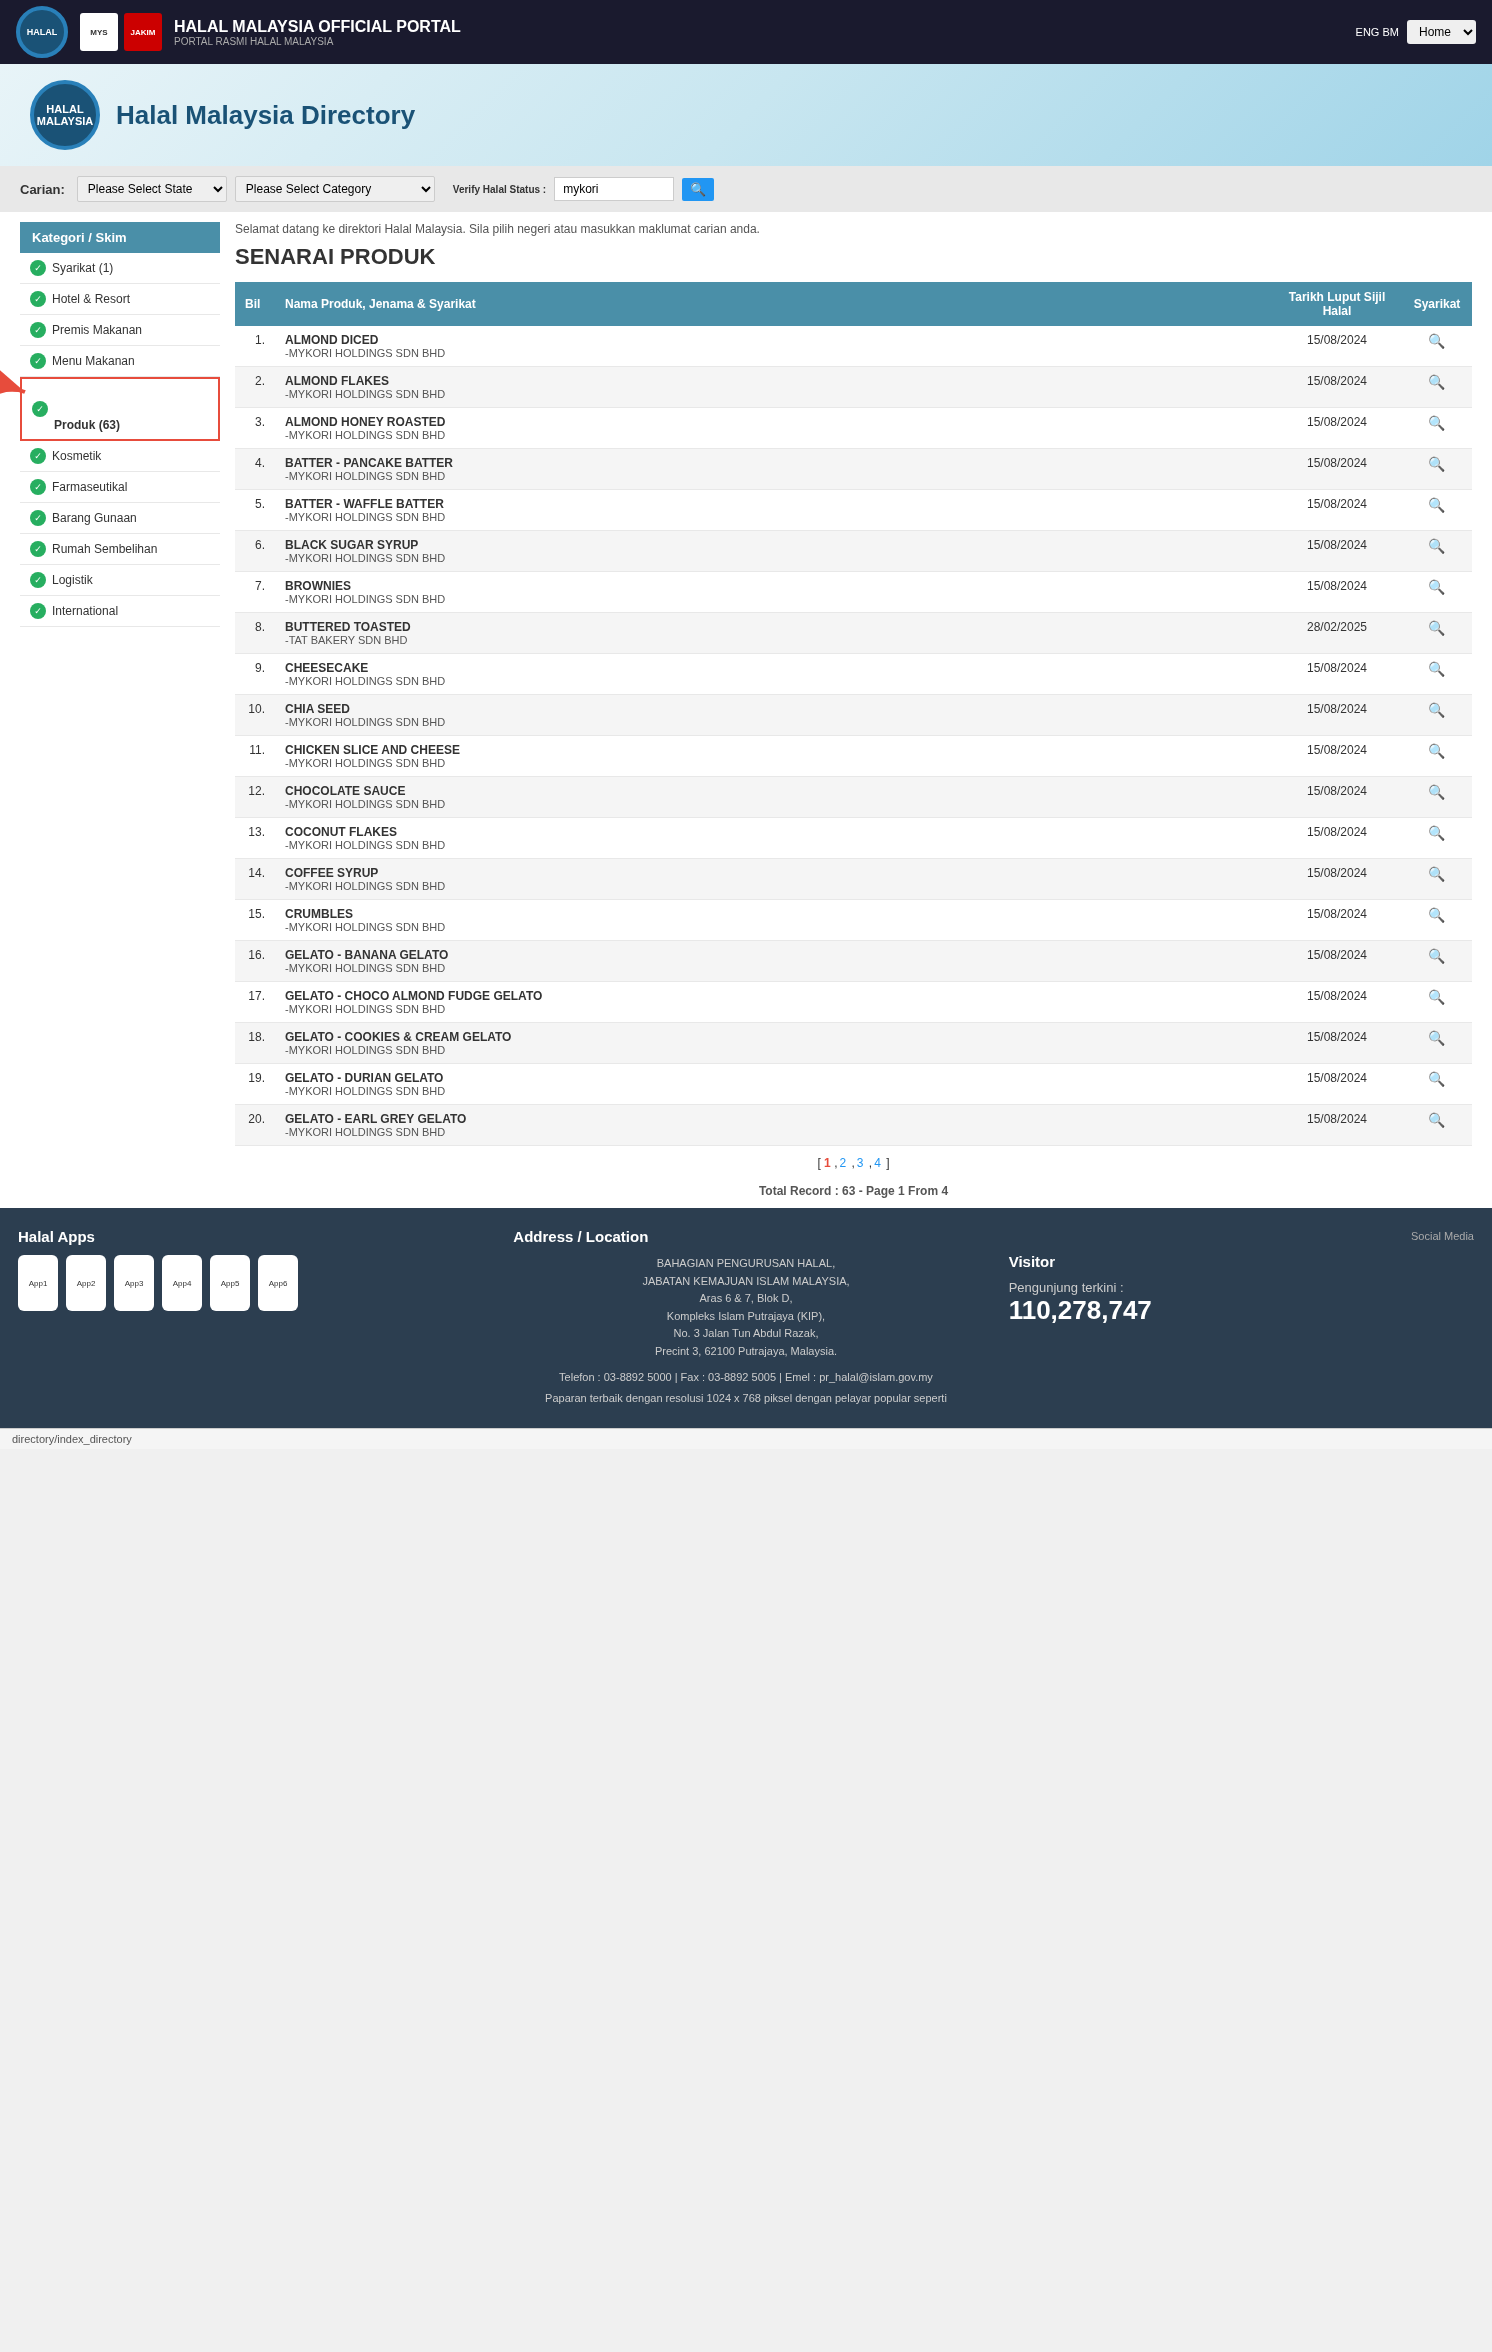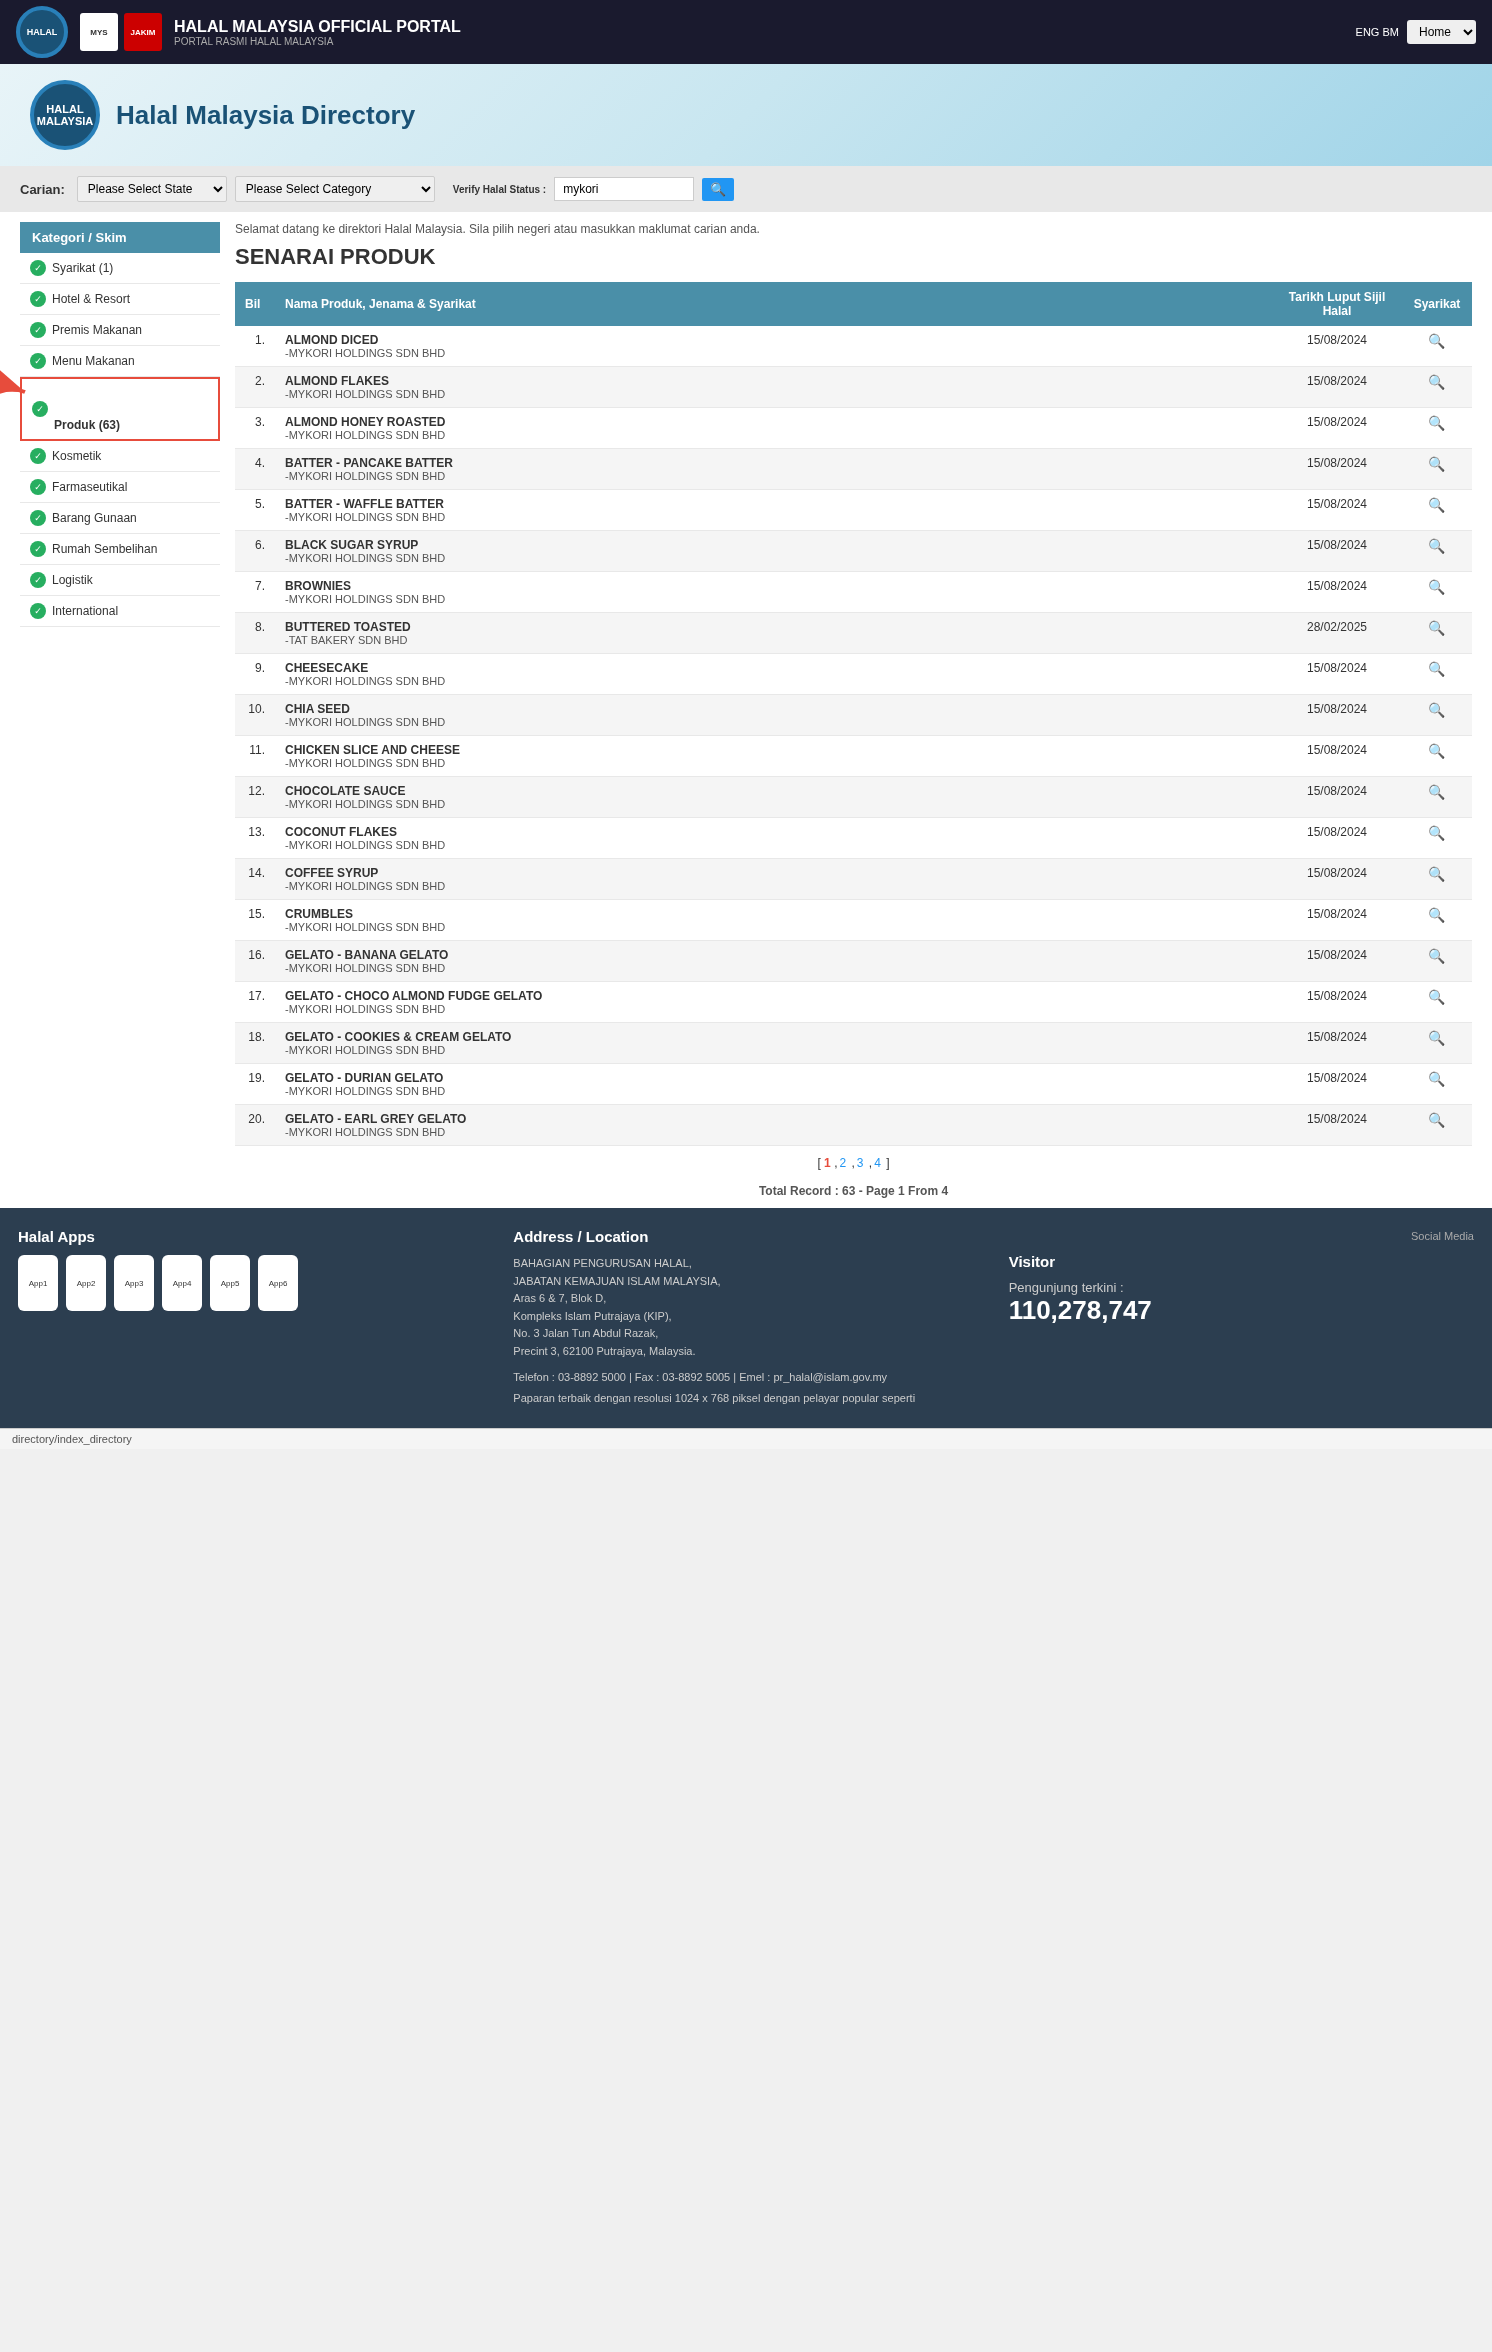--- a/index.html
+++ b/index.html
@@ -17,21 +17,21 @@
     
     .halal-banner { background: linear-gradient(135deg, #e8f4f8, #c8e6f0, #a0d4e8); padding: 16px 30px; display: flex; align-items: center; gap: 16px; }
     .halal-logo-circle { width: 70px; height: 70px; border-radius: 50%; background: #1a5276; border: 4px solid #2980b9; display: flex; align-items: center; justify-content: center; color: #fff; font-size: 10px; font-weight: bold; text-align: center; }
     .halal-banner-title { font-size: 26px; font-weight: bold; color: #1a5276; }
 
     
     .search-bar { background: #e8e8e8; padding: 10px 20px; display: flex; align-items: center; gap: 8px; }
     .search-label { font-weight: bold; font-size: 13px; margin-right: 4px; }
     .search-bar select { padding: 4px 6px; font-size: 12px; border: 1px solid #ccc; border-radius: 2px; }
     .verify-label { font-weight: bold; font-size: 10px; margin-left: 10px; }
-    .verify-input { padding: 4px 8px; font-size: 12px; border: 1px solid #ccc; width: 140px; }
+    .verify-input { padding: 4px 8px; font-size: 12px; border: 1px solid #ccc; width: 120px; }
     .search-btn { background: #2196F3; border: none; padding: 4px 8px; cursor: pointer; border-radius: 2px; }
     .search-btn-icon { color: #fff; font-size: 13px; }
 
     
     .main-content { display: flex; padding: 10px 20px; gap: 15px; background: #fff; }
 
     
     .sidebar { width: 200px; flex-shrink: 0; }
     .sidebar-header { background: #4a8fa8; color: #fff; padding: 8px 12px; font-size: 13px; font-weight: bold; }
     .sidebar-item { display: flex; align-items: center; gap: 6px; padding: 7px 10px; border-bottom: 1px solid #e8e8e8; cursor: pointer; font-size: 12px; color: #333; }
@@ -60,21 +60,21 @@
     .pagination a { color: #2196F3; text-decoration: none; margin: 0 2px; }
     .pagination .current { color: #e74c3c; font-weight: bold; }
     .total-record { text-align: center; font-size: 12px; font-weight: bold; color: #555; margin-top: 4px; }
 
     
     .footer { background: #2c3e50; color: #fff; padding: 20px 18px; display: flex; gap: 30px; }
     .footer-section { flex: 1; }
     .footer-title { font-size: 15px; font-weight: bold; margin-bottom: 10px; }
     .footer-apps { display: flex; flex-wrap: wrap; gap: 8px; margin-top: 8px; }
     .app-logo { width: 40px; height: 56px; background: #fff; border-radius: 6px; display: flex; align-items: center; justify-content: center; font-size: 8px; color: #333; }
-    .footer-address { font-size: 11px; line-height: 1.6; color: #ccc; }
+    .footer-address { font-size: 11px; line-height: 1.6; color: #ccc; text-align: center; }
     .visitor-count { font-size: 26px; font-weight: bold; color: #fff; }
     .visitor-label { font-size: 13px; color: #ccc; }
     .social-media-label { font-size: 11px; color: #aaa; text-align: right; margin-bottom: 4px; }
 
     
     .url-bar { background: #f5f5f5; border-top: 1px solid #ccc; padding: 4px 12px; font-size: 11px; color: #555; }
 
     
     .sidebar-wrapper { position: relative; }
     .red-arrow { position: absolute; left: -60px; top: 140px; z-index: 10; }

